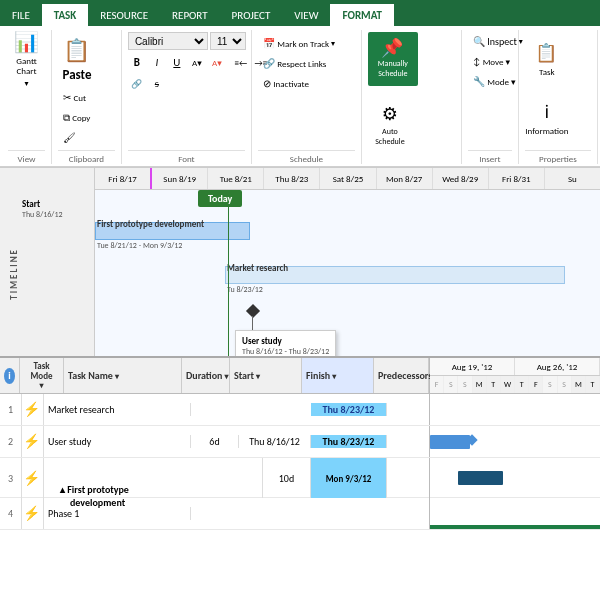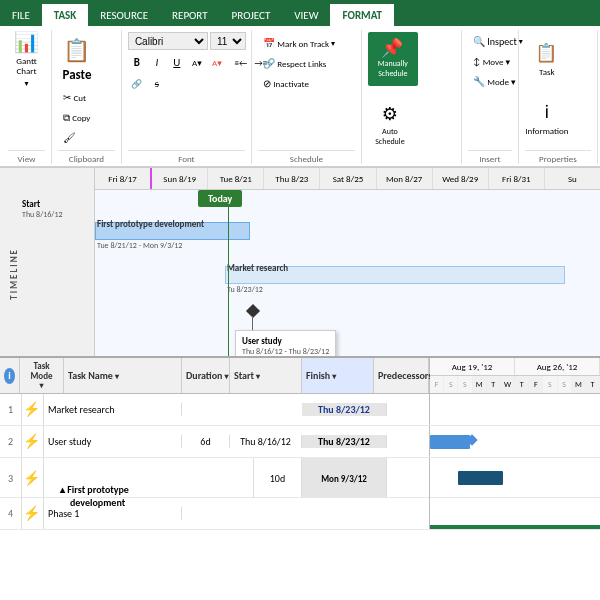--- a/index.html
+++ b/index.html
@@ -58,21 +58,21 @@
     .grid-row-left { display: flex; width: 430px; border-right: 1px solid #bbb; align-items: center; }
     .grid-row-right { flex: 1; position: relative; }
     .row-num { width: 22px; text-align: center; font-size: 10px; color: #666; border-right: 1px solid #ddd; height: 100%; display: flex; align-items: center; justify-content: center; }
     .row-mode { width: 22px; display: flex; align-items: center; justify-content: center; border-right: 1px solid #ddd; height: 100%; }
     .row-mode-icon { font-size: 14px; color: #1a6b3c; }
     .task-name-cell { flex: 1; padding: 0 4px; font-size: 10px; border-right: 1px solid #ddd; display: flex; align-items: center; }
     .task-name-cell.bold { font-weight: bold; }
     .task-name-cell.indent { padding-left: 16px; }
     .duration-cell { width: 48px; padding: 0 4px; font-size: 10px; border-right: 1px solid #ddd; display: flex; align-items: center; justify-content: center; }
     .start-cell { width: 72px; padding: 0 4px; font-size: 10px; border-right: 1px solid #ddd; display: flex; align-items: center; justify-content: center; }
-    .finish-cell { width: 85px; padding: 0 4px; font-size: 10px; border-right: 1px solid #ddd; display: flex; align-items: center; justify-content: center; font-weight: bold; background: #e5e5e5; }
+    .finish-cell { width: 76px; padding: 0 4px; font-size: 10px; border-right: 1px solid #ddd; display: flex; align-items: center; justify-content: center; font-weight: bold; background: #7dd3fc; }
     .pred-cell { width: 42px; padding: 0 4px; font-size: 10px; display: flex; align-items: center; justify-content: center; }
     .gantt-mini-bar { position: absolute; height: 14px; top: 9px; border-radius: 1px; }
     .gantt-mini-blue { background: #4a90d9; }
     .gantt-mini-dark { background: #1a5276; }
 
     
     .info-icon { width: 16px; height: 16px; background: #4a90d9; border-radius: 50%; color: white; display: flex; align-items: center; justify-content: center; font-size: 10px; font-weight: bold; margin: 0 4px; }
 
     .col-header-info { width: 20px; display: flex; align-items: center; justify-content: center; border-right: 1px solid #ccc; }
     .mode-header { width: 44px; display: flex; align-items: center; padding: 0 4px; border-right: 1px solid #ccc; font-size: 10px; font-weight: bold; cursor: pointer; flex-direction: column; }

